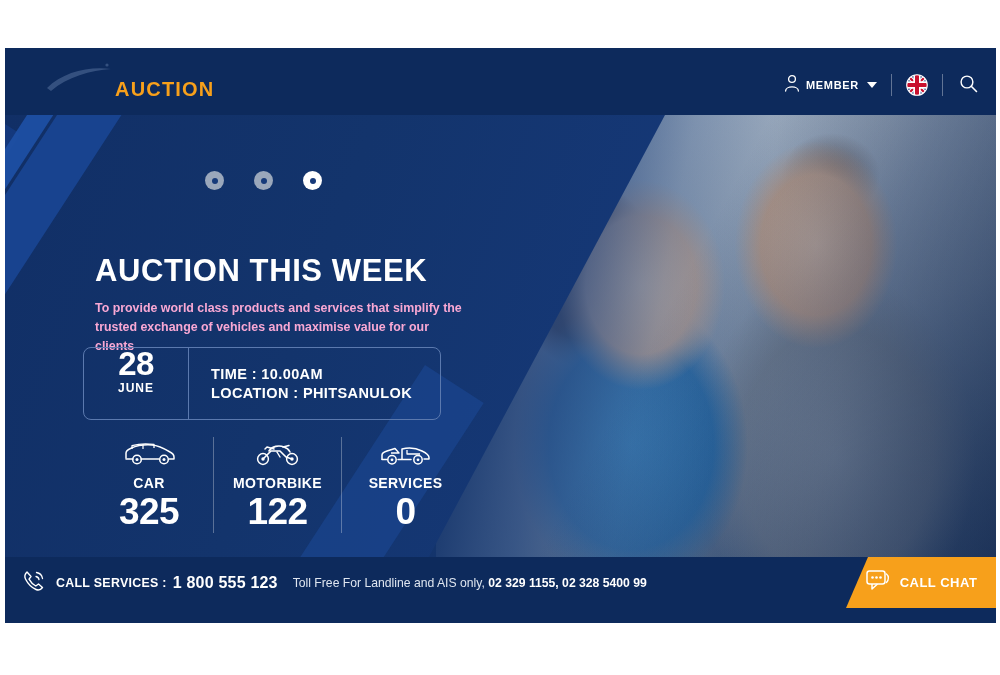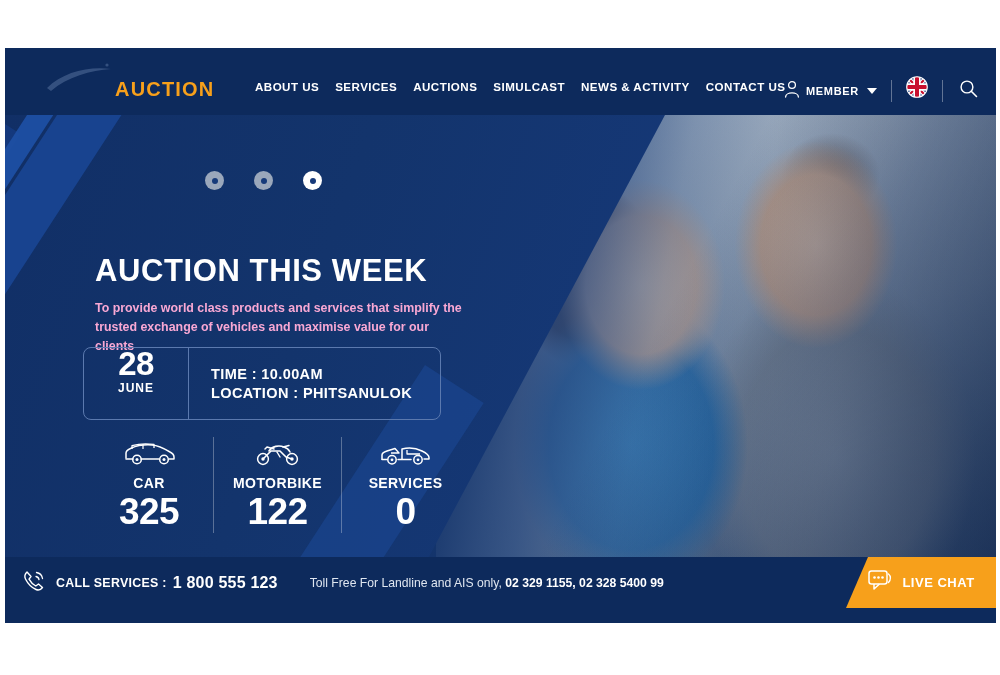--- a/index.html
+++ b/index.html
@@ -65,21 +65,21 @@
     letter-spacing: 0.45px;
     white-space: nowrap;
     cursor: pointer;
   }
 
   .header-right {
     position: absolute;
     right: 12px;
     top: 26px;
     display: flex;
-    align-items: flex-end;
+    align-items: flex-start;
     gap: 0px;
     height: 28px;
   }
   .member {
     display: flex;
     align-items: center;
     gap: 6px;
     padding-right: 14px;
     cursor: pointer;
   }
@@ -388,21 +388,21 @@
   .call-number {
     font-size: 16px;
     font-weight: bold;
     color: #ffffff;
     letter-spacing: 0.2px;
     margin-left: -3px;
   }
   .call-note {
     font-size: 12.2px;
     color: #dfe6f0;
-    margin-left: 23px;
+    margin-left: 6px;
   }
   .call-note b { color: #ffffff; }
 
   .livechat {
     position: absolute;
     right: 0; top: 0;
     width: 150px; height: 51px;
     background: #f7a01b;
     clip-path: polygon(22px 0, 100% 0, 100% 100%, 0 100%);
     display: flex;
@@ -428,28 +428,20 @@
 
     <div class="logo-mark">
       <svg width="70" height="34" viewBox="0 0 70 34">
         <path d="M2 26 C 18 10, 44 4, 66 7 C 46 8, 22 15, 6 29 Z" fill="#8fa8d0"></path>
         <circle cx="62" cy="3" r="1.6" fill="#8fa8d0"></circle>
       </svg>
     </div>
 
     <div class="brand">AUCTION</div>
 
-    <div class="nav">
-      <div class="nav-item">ABOUT US</div>
-      <div class="nav-item">SERVICES</div>
-      <div class="nav-item">AUCTIONS</div>
-      <div class="nav-item">SIMULCAST</div>
-      <div class="nav-item">NEWS &amp; ACTIVITY</div>
-      <div class="nav-item">CONTACT US</div>
-    </div>
 
     <div class="header-right">
 
       <div class="member">
         <span>
           <svg width="16" height="18" viewBox="0 0 16 18">
             <circle cx="8" cy="5" r="3.4" fill="none" stroke="#ffffff" stroke-width="1.3"></circle>
             <path d="M1.6 17 C 1.6 11.6, 14.4 11.6, 14.4 17" fill="none" stroke="#ffffff" stroke-width="1.3" stroke-linecap="round"></path>
           </svg>
         </span>
@@ -623,18 +615,18 @@
       <span>
         <svg width="26" height="24" viewBox="0 0 26 24">
           <rect x="2" y="2" width="18" height="13" rx="2.5" fill="none" stroke="#ffffff" stroke-width="1.5"></rect>
           <path d="M7 15 L7 20 L12.5 15" fill="none" stroke="#ffffff" stroke-width="1.5" stroke-linejoin="round"></path>
           <circle cx="7.5" cy="8.5" r="1.3" fill="#ffffff"></circle>
           <circle cx="11.5" cy="8.5" r="1.3" fill="#ffffff"></circle>
           <circle cx="15.5" cy="8.5" r="1.3" fill="#ffffff"></circle>
           <path d="M21.5 5 C 24 7, 24 11, 21.5 13.5" fill="none" stroke="#ffffff" stroke-width="1.4" stroke-linecap="round"></path>
         </svg>
       </span>
-      <span class="livechat-label">LIVE CHAT</span>
+      <span class="livechat-label">CALL CHAT</span>
     </div>
 
   </div>
 
 </div>
 
 </body></html>

